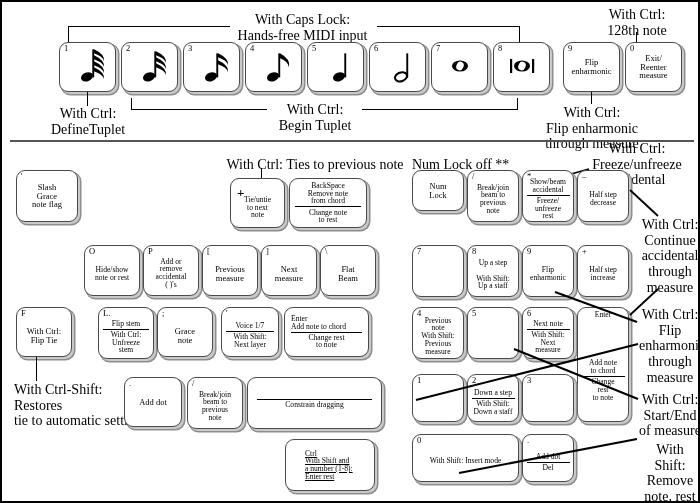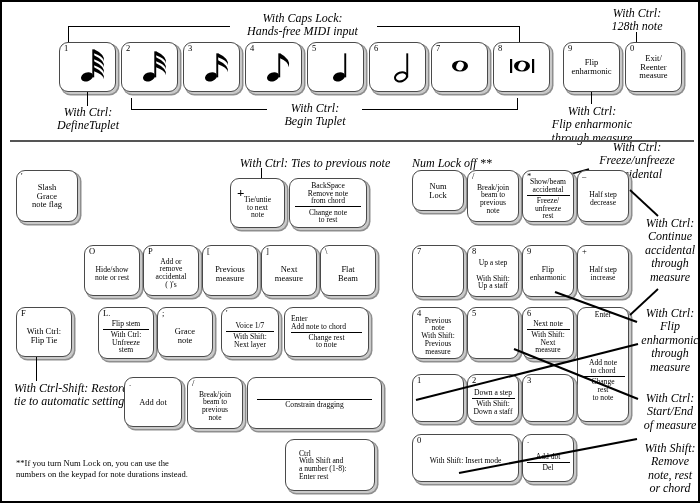--- a/index.html
+++ b/index.html
@@ -57,25 +57,24 @@
     right:6px;top:50%;
     transform:translateY(-50%);
   }
   .noteglyph.ctr{
     position:static;
     transform:none;
   }
   
   .anno{
     position:absolute;
-    font-size:12px;
+    font-size:14px;
     line-height:1.12;
     text-align:center;
     white-space:pre-line;
-    font-style:italic;
   }
   .anno.left{text-align:left;}
   .vline{position:absolute;background:#000;width:1.2px;}
   .hline{position:absolute;background:#000;height:1.2px;}
   .diag{position:absolute;}
   .footnote{
     position:absolute;
     font-size:8.6px;
     line-height:1.25;
     text-align:left;
@@ -340,28 +339,26 @@
 beam to
 previous
 note</span>
   </div>
   <div class="key" style="left:245px;top:375px;width:135px;height:52px;">
     <span class="rule"></span>
     <span class="lbl tiny">Constrain dragging</span>
   </div>
 
   <div class="key" style="left:283px;top:437px;width:90px;height:52px;">
-    <span class="lbl tiny" style="align-self:flex-start;margin-left:12px;text-align:left;">Ctrl
+    <span class="lbl tiny" style="align-self:flex-start;margin-left:18px;text-align:left;text-decoration:underline;">Ctrl
  With Shift and
 a number (1-8):
 Enter rest</span>
   </div>
 
-  <div class="footnote" style="left:14px;top:456px;width:250px;">**If you turn Num Lock on, you can use the
- numbers on the keypad for note durations instead.</div>
 
   <div class="key" style="left:410px;top:168px;width:52px;height:41px;">
     <span class="lbl">Num
 Lock</span>
   </div>
   <div class="key" style="left:465px;top:168px;width:52px;height:52px;">
     <span class="num">/</span>
     <span class="lbl tiny" style="margin-top:6px;">Break/join
 beam to
 previous

